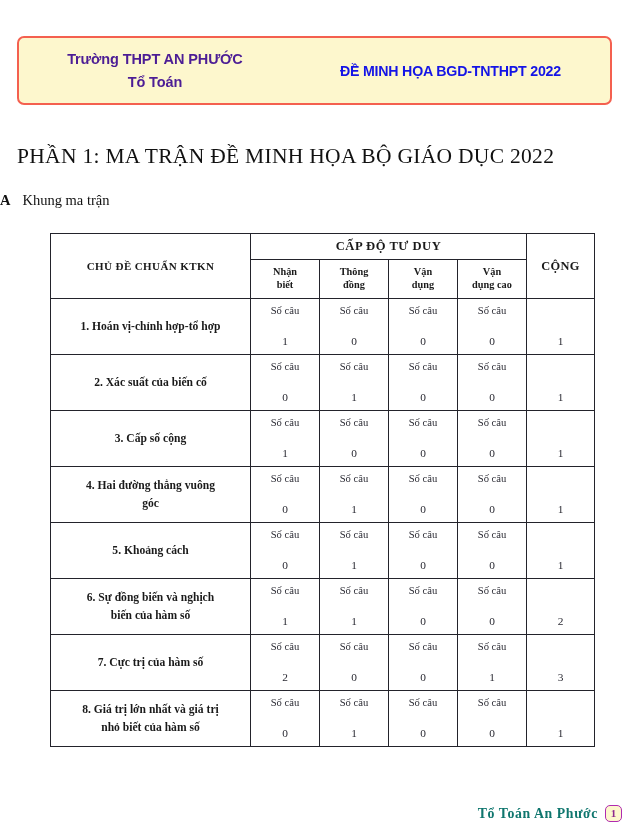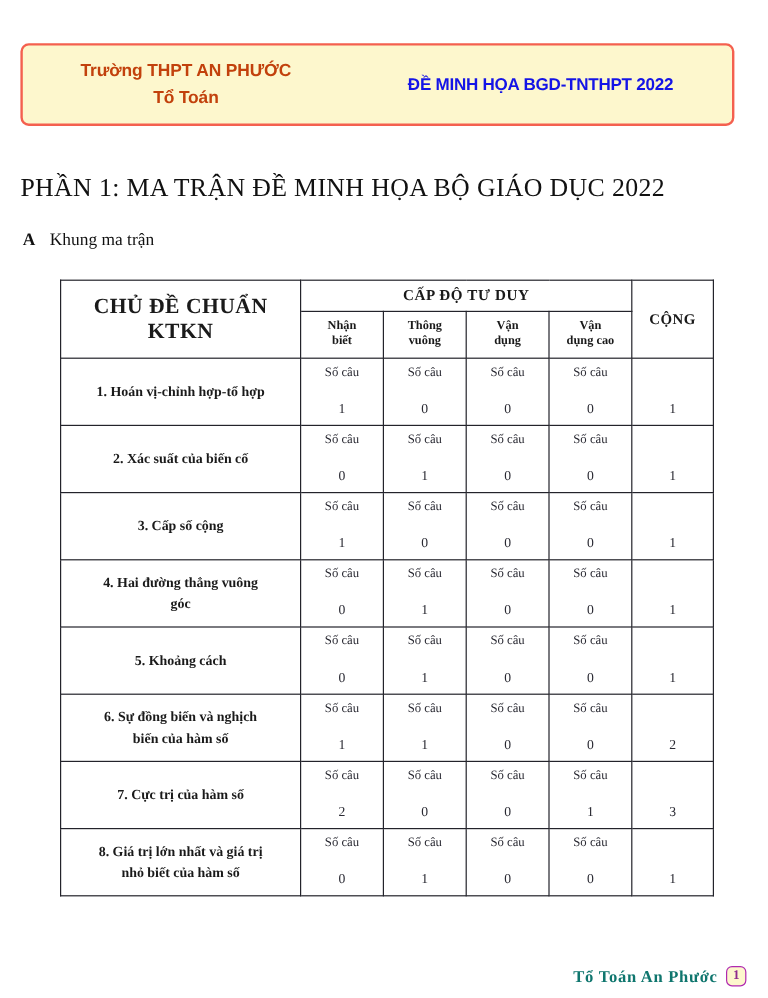--- a/index.html
+++ b/index.html
@@ -30,21 +30,21 @@
     display: flex;
     align-items: center;
   }
   .header-left {
     width: 46%;
     text-align: center;
     font-family: "Liberation Sans", sans-serif;
     font-weight: bold;
     font-size: 14.5px;
     line-height: 1.55;
-    color: #c2410c;
+    color: #4c1d95;
     letter-spacing: -0.1px;
   }
   .header-right {
     flex: 1;
     text-align: center;
     font-family: "Liberation Sans", sans-serif;
     font-weight: bold;
     font-size: 14.2px;
     line-height: 1.55;
     letter-spacing: -0.2px;
@@ -57,21 +57,21 @@
     position: absolute;
     left: 17px;
     top: 144px;
     font-size: 21.5px;
     letter-spacing: 0.3px;
     color: #111;
     white-space: nowrap;
   }
   .sub-head {
     position: absolute;
-    left: 19px;
+    left: 0;
     top: 192px;
     font-size: 14.5px;
     color: #111;
   }
   .sub-head .sub-letter {
     font-weight: bold;
     margin-right: 12px;
   }
   .sub-head .sub-text {
     font-weight: normal;
@@ -94,21 +94,21 @@
     border: 1px solid #23232b;
     padding: 0;
     text-align: center;
     vertical-align: middle;
   }
   col.c-topic  { width: 200px; }
   col.c-level  { width: 69px; }
   col.c-total  { width: 68px; }
 
   .th-topic {
-    font-size: 18px;
+    font-size: 11px;
     letter-spacing: 0.4px;
     padding: 4px 0 !important;
   }
   .th-group {
     font-size: 12.6px;
     letter-spacing: 0.5px;
     height: 25px;
   }
   .th-sub {
     font-size: 10.3px;
@@ -224,21 +224,21 @@
         <th class="th-group" colspan="4">CẤP ĐỘ TƯ DUY</th>
         <th class="th-total" rowspan="2">CỘNG</th>
       </tr>
       <tr>
         <th class="th-sub">
           <span>Nhận</span><br>
           <span>biết</span>
         </th>
         <th class="th-sub">
           <span>Thông</span><br>
-          <span>vuông</span>
+          <span>đồng</span>
         </th>
         <th class="th-sub">
           <span>Vận</span><br>
           <span>dụng</span>
         </th>
         <th class="th-sub">
           <span>Vận</span><br>
           <span>dụng cao</span>
         </th>
       </tr>

